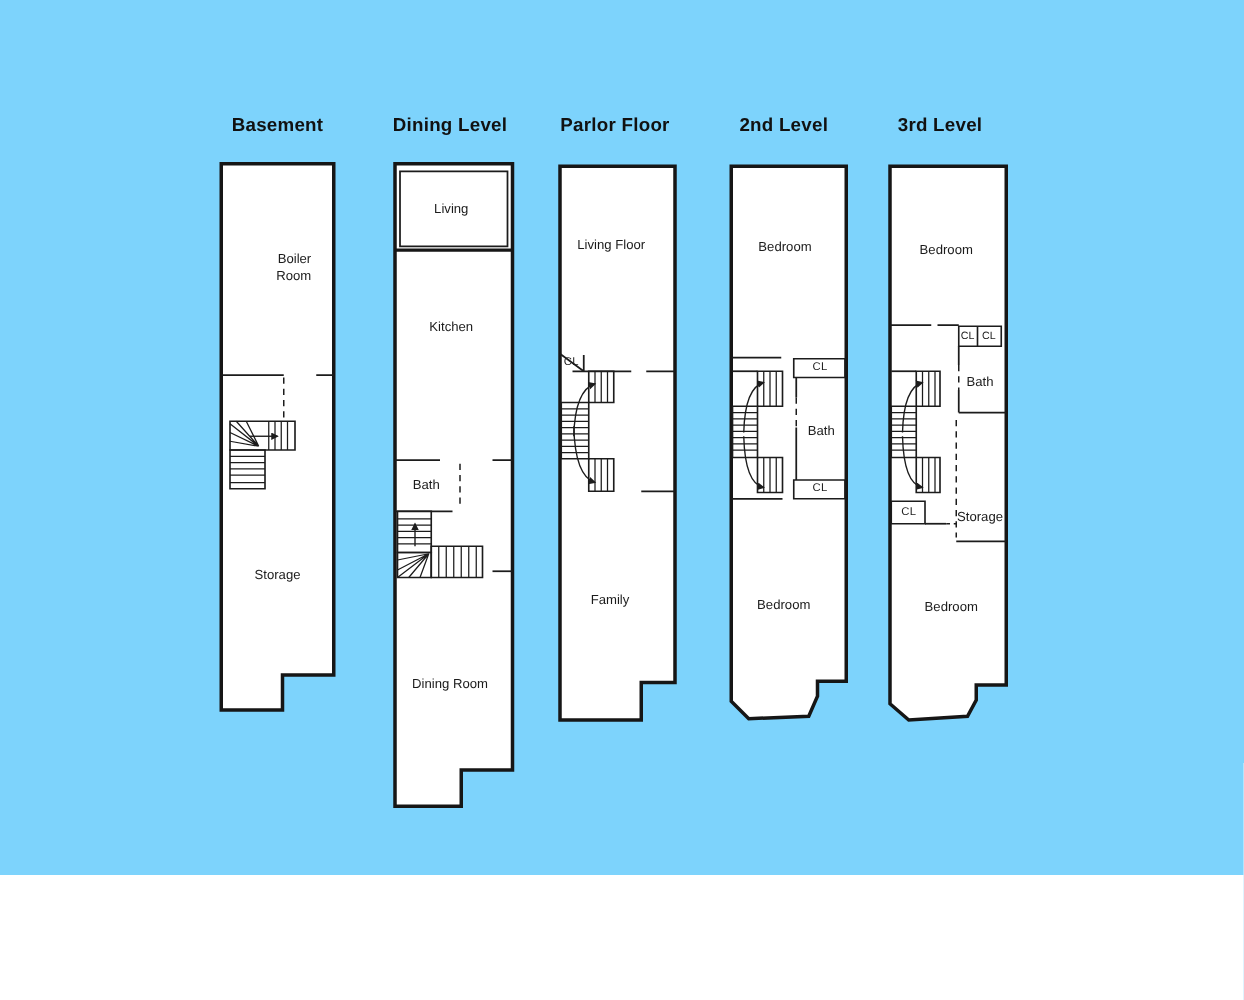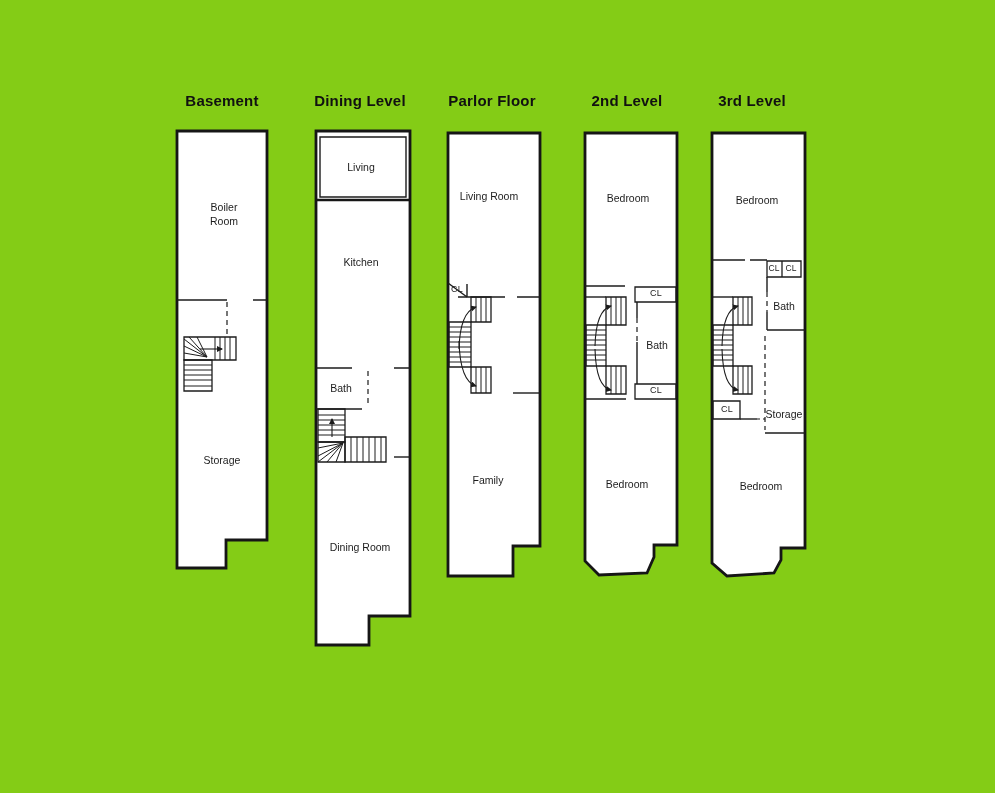--- a/index.html
+++ b/index.html
@@ -1,28 +1,28 @@
 <!DOCTYPE html>
 <html><head>
 <meta charset="utf-8">
 <style>
   html,body{margin:0;padding:0;background:#fff;}
   #canvas{
-    position:relative;width:995px;height:793px;background:#84cc16;
+    position:relative;width:995px;height:700px;background:#7dd3fc;
     font-family:"Liberation Sans", sans-serif;color:#1c1c1c;overflow:hidden;
   }
   .floor-title{
     position:absolute;transform:translate(-50%,-50%);
     font-size:15px;font-weight:700;color:#111;white-space:nowrap;letter-spacing:.2px;
   }
   .lbl{
     position:absolute;transform:translate(-50%,-50%);
     font-size:10.5px;color:#1c1c1c;white-space:nowrap;text-align:center;line-height:1.3;
   }
-  .lbl.wrap{white-space:normal;width:50px;}
+  .lbl.wrap{white-space:normal;width:50px;text-align:right;}
   .lbl.cl{font-size:9px;letter-spacing:.2px;}
   .lbl.cl-sm{font-size:8.5px;letter-spacing:0;}
   svg.plans{position:absolute;left:0;top:0;}
   .wall  {stroke:#161616;stroke-width:2.6;fill:none;stroke-linejoin:miter;}
   .outline{stroke:#161616;stroke-width:2.8;fill:#ffffff;stroke-linejoin:miter;}
   .w1    {stroke:#1c1c1c;stroke-width:1.4;fill:none;}
   .tread {stroke:#1c1c1c;stroke-width:1;fill:none;}
   .box   {stroke:#1c1c1c;stroke-width:1.3;fill:none;}
   .dash  {stroke:#1c1c1c;stroke-width:1.2;fill:none;stroke-dasharray:5 4;}
   .dash2 {stroke:#1c1c1c;stroke-width:1.1;fill:none;stroke-dasharray:3 3;}
@@ -152,21 +152,21 @@
   </svg>
 
   <div class="lbl wrap" style="left:224px;top:215px">Boiler Room</div>
   <div class="lbl" style="left:222px;top:461px">Storage</div>
 
   <div class="lbl" style="left:361px;top:168px">Living</div>
   <div class="lbl" style="left:361px;top:263px">Kitchen</div>
   <div class="lbl" style="left:341px;top:389px">Bath</div>
   <div class="lbl" style="left:360px;top:548px">Dining Room</div>
 
-  <div class="lbl" style="left:489px;top:197px">Living Room</div>
+  <div class="lbl" style="left:489px;top:197px">Living Floor</div>
   <div class="lbl cl" style="left:457px;top:290px">CL</div>
   <div class="lbl" style="left:488px;top:481px">Family</div>
 
   <div class="lbl" style="left:628px;top:199px">Bedroom</div>
   <div class="lbl cl" style="left:656px;top:294px">CL</div>
   <div class="lbl" style="left:657px;top:346px">Bath</div>
   <div class="lbl cl" style="left:656px;top:391px">CL</div>
   <div class="lbl" style="left:627px;top:485px">Bedroom</div>
 
   <div class="lbl" style="left:757px;top:201px">Bedroom</div>

